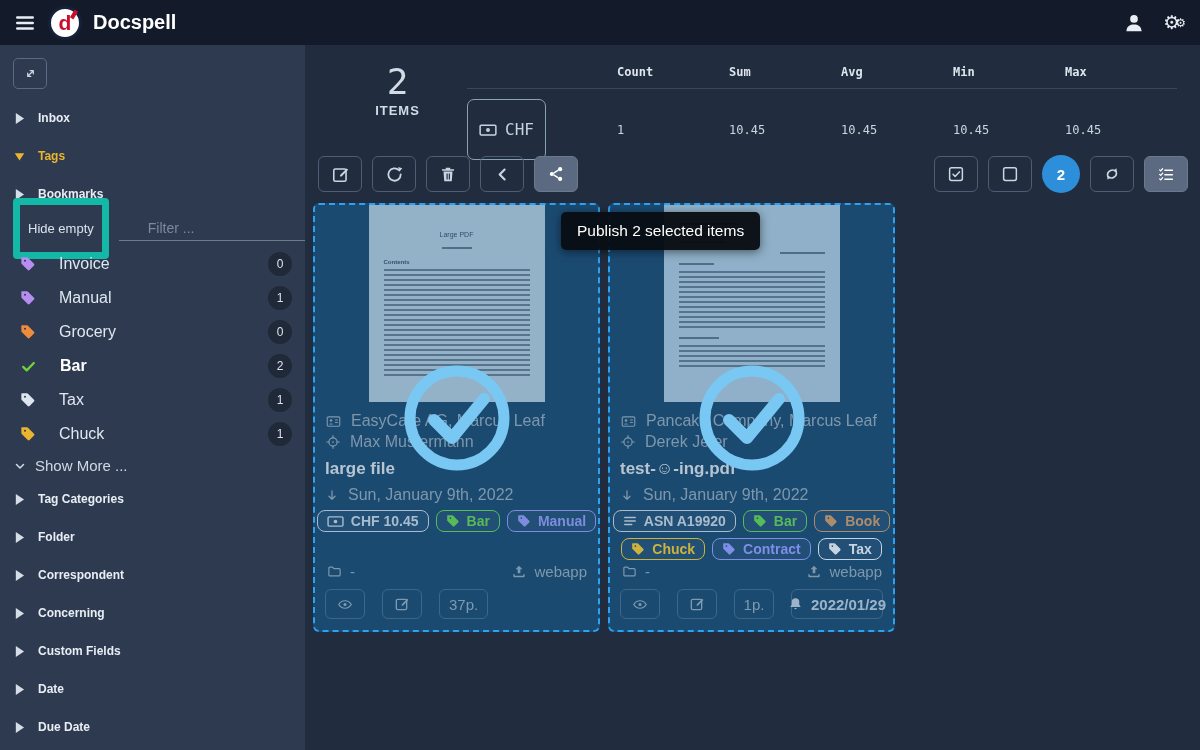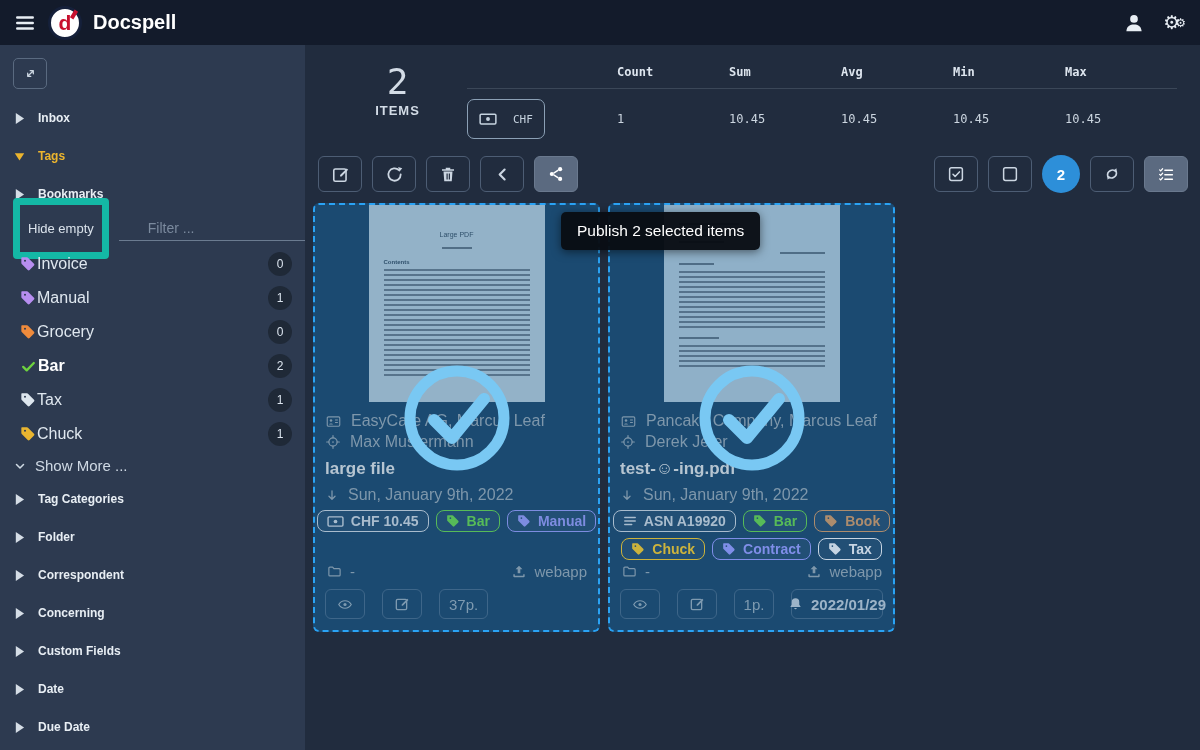--- a/index.html
+++ b/index.html
@@ -32,43 +32,43 @@
   .caret { width:11px; color:#d5dde6; display:flex; flex:none; }
   .side-item.tags-hd { color:#ecb52e; }
   .side-item.tags-hd .caret { color:#ecb52e; }
   .tag-controls { display:flex; align-items:center; height:34px; padding:0 12px 4px 13px; gap:10px; }
   .hide-empty { border:7px solid #14b8a6; border-radius:4px; background:none; color:#dbe3ec;
     font-size:13px; padding:16px 8px; cursor:pointer; flex:none; }
   .filter-wrap { flex:1; border-bottom:1px solid #6b7b90; display:flex; align-items:center; height:26px; }
   .filter-wrap input { flex:1; background:transparent; border:none; outline:none; color:#a3a3a3; font-size:14px; min-width:0;
     font-family:"Liberation Sans","DejaVu Sans",sans-serif;margin-left:29px; }
   .filter-wrap input::placeholder { color:#7b8a9e; }
-  .tag-row { height:34px; display:flex; align-items:center; padding:0 13px 0 20px; gap:1px;
+  .tag-row { height:34px; display:flex; align-items:center; padding:0 13px 0 20px; gap:23px;
     font-size:16px; color:#dfe7ef; cursor:pointer; }
   .tag-row .nm.sel { font-weight:bold; color:#ffffff; }
   .cnt { margin-left:auto; width:24px; height:24px; border-radius:50%; background:#1f2937; color:#dbe4ee;
     font-size:12px; display:flex; align-items:center; justify-content:center; }
   .show-more { height:29px; display:flex; align-items:center; gap:8px; padding-left:13px;
     color:#cfd9e4; font-size:15px; cursor:pointer; }
 
   
   .main { flex:1; position:relative; background:#212c3e; min-width:0; }
   .stats { display:flex; padding:10px 0 0 55px; height:95px; }
   .stat-count { width:75px; text-align:center; margin-top:8px; }
   .stat-num { font-size:36px; line-height:38px; color:#d3dce6; font-family:"DejaVu Sans Mono",monospace; }
   .stat-items { font-size:13px; font-weight:bold; color:#d3dce6; letter-spacing:1px; margin-top:2px; }
   .stat-table { margin-left:32px; font-family:"DejaVu Sans Mono",monospace; margin-top:10px; }
   .stat-row { display:flex; align-items:center; }
   .stat-head { padding-bottom:9px; border-bottom:1px solid #3b4758; }
   .stat-label { width:150px; }
   .stat-cell { width:112px; font-size:12px; color:#ccd6e0; }
   .stat-head .stat-cell { font-weight:bold; color:#dde5ee; }
   .stat-row.data { padding-top:10px; }
-  .chf-badge { display:inline-flex; align-items:center; gap:16px; border:1px solid #8ba0b5; border-radius:7px;
-    color:#c6d3df; font-size:11px; padding:12px 11px; }
+  .chf-badge { display:inline-flex; align-items:center; gap:8px; border:1px solid #8ba0b5; border-radius:7px;
+    color:#c6d3df; font-size:16px; padding:20px 11px; }
 
   .toolbar { display:flex; justify-content:space-between; align-items:center; padding:15px 12px 0 13px; }
   .tb-group { display:flex; gap:10px; align-items:center; }
   .tbtn { width:44px; height:36px; border:1px solid #4d5d74; border-radius:6px; background:transparent;
     color:#ccd6e2; display:flex; align-items:center; justify-content:center; cursor:pointer; }
   .tbtn.active { background:#5b6a80; border-color:#6a798e; color:#ffffff; }
   .sel-badge { width:38px; height:38px; border-radius:50%; background:#2d8fd9; color:#fff;
     font-weight:bold; font-size:15px; display:flex; align-items:center; justify-content:center; }
 
   

